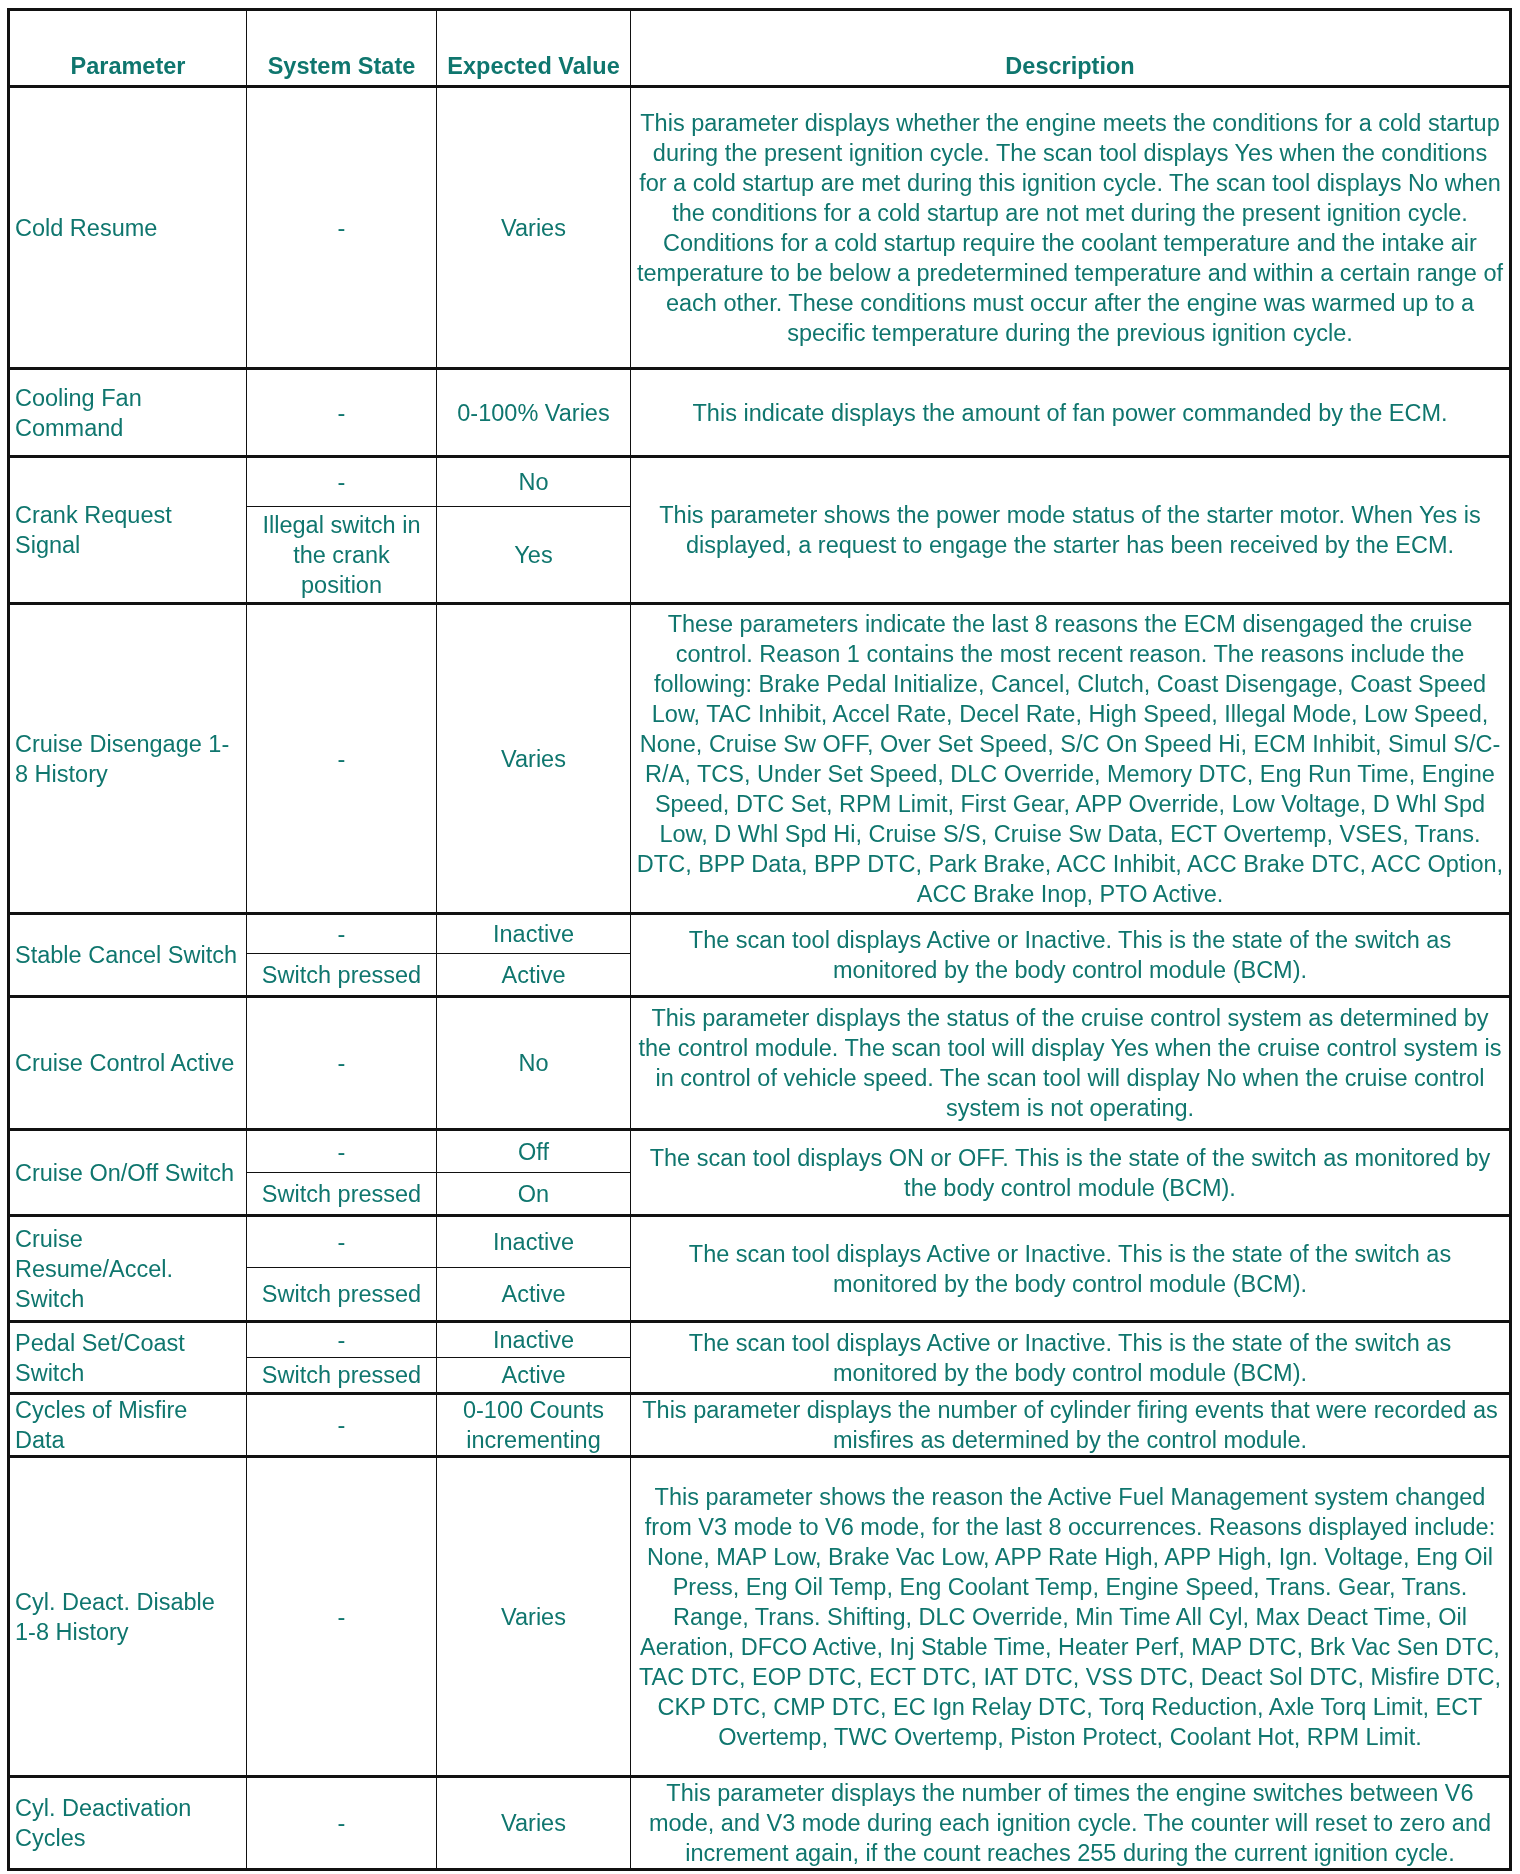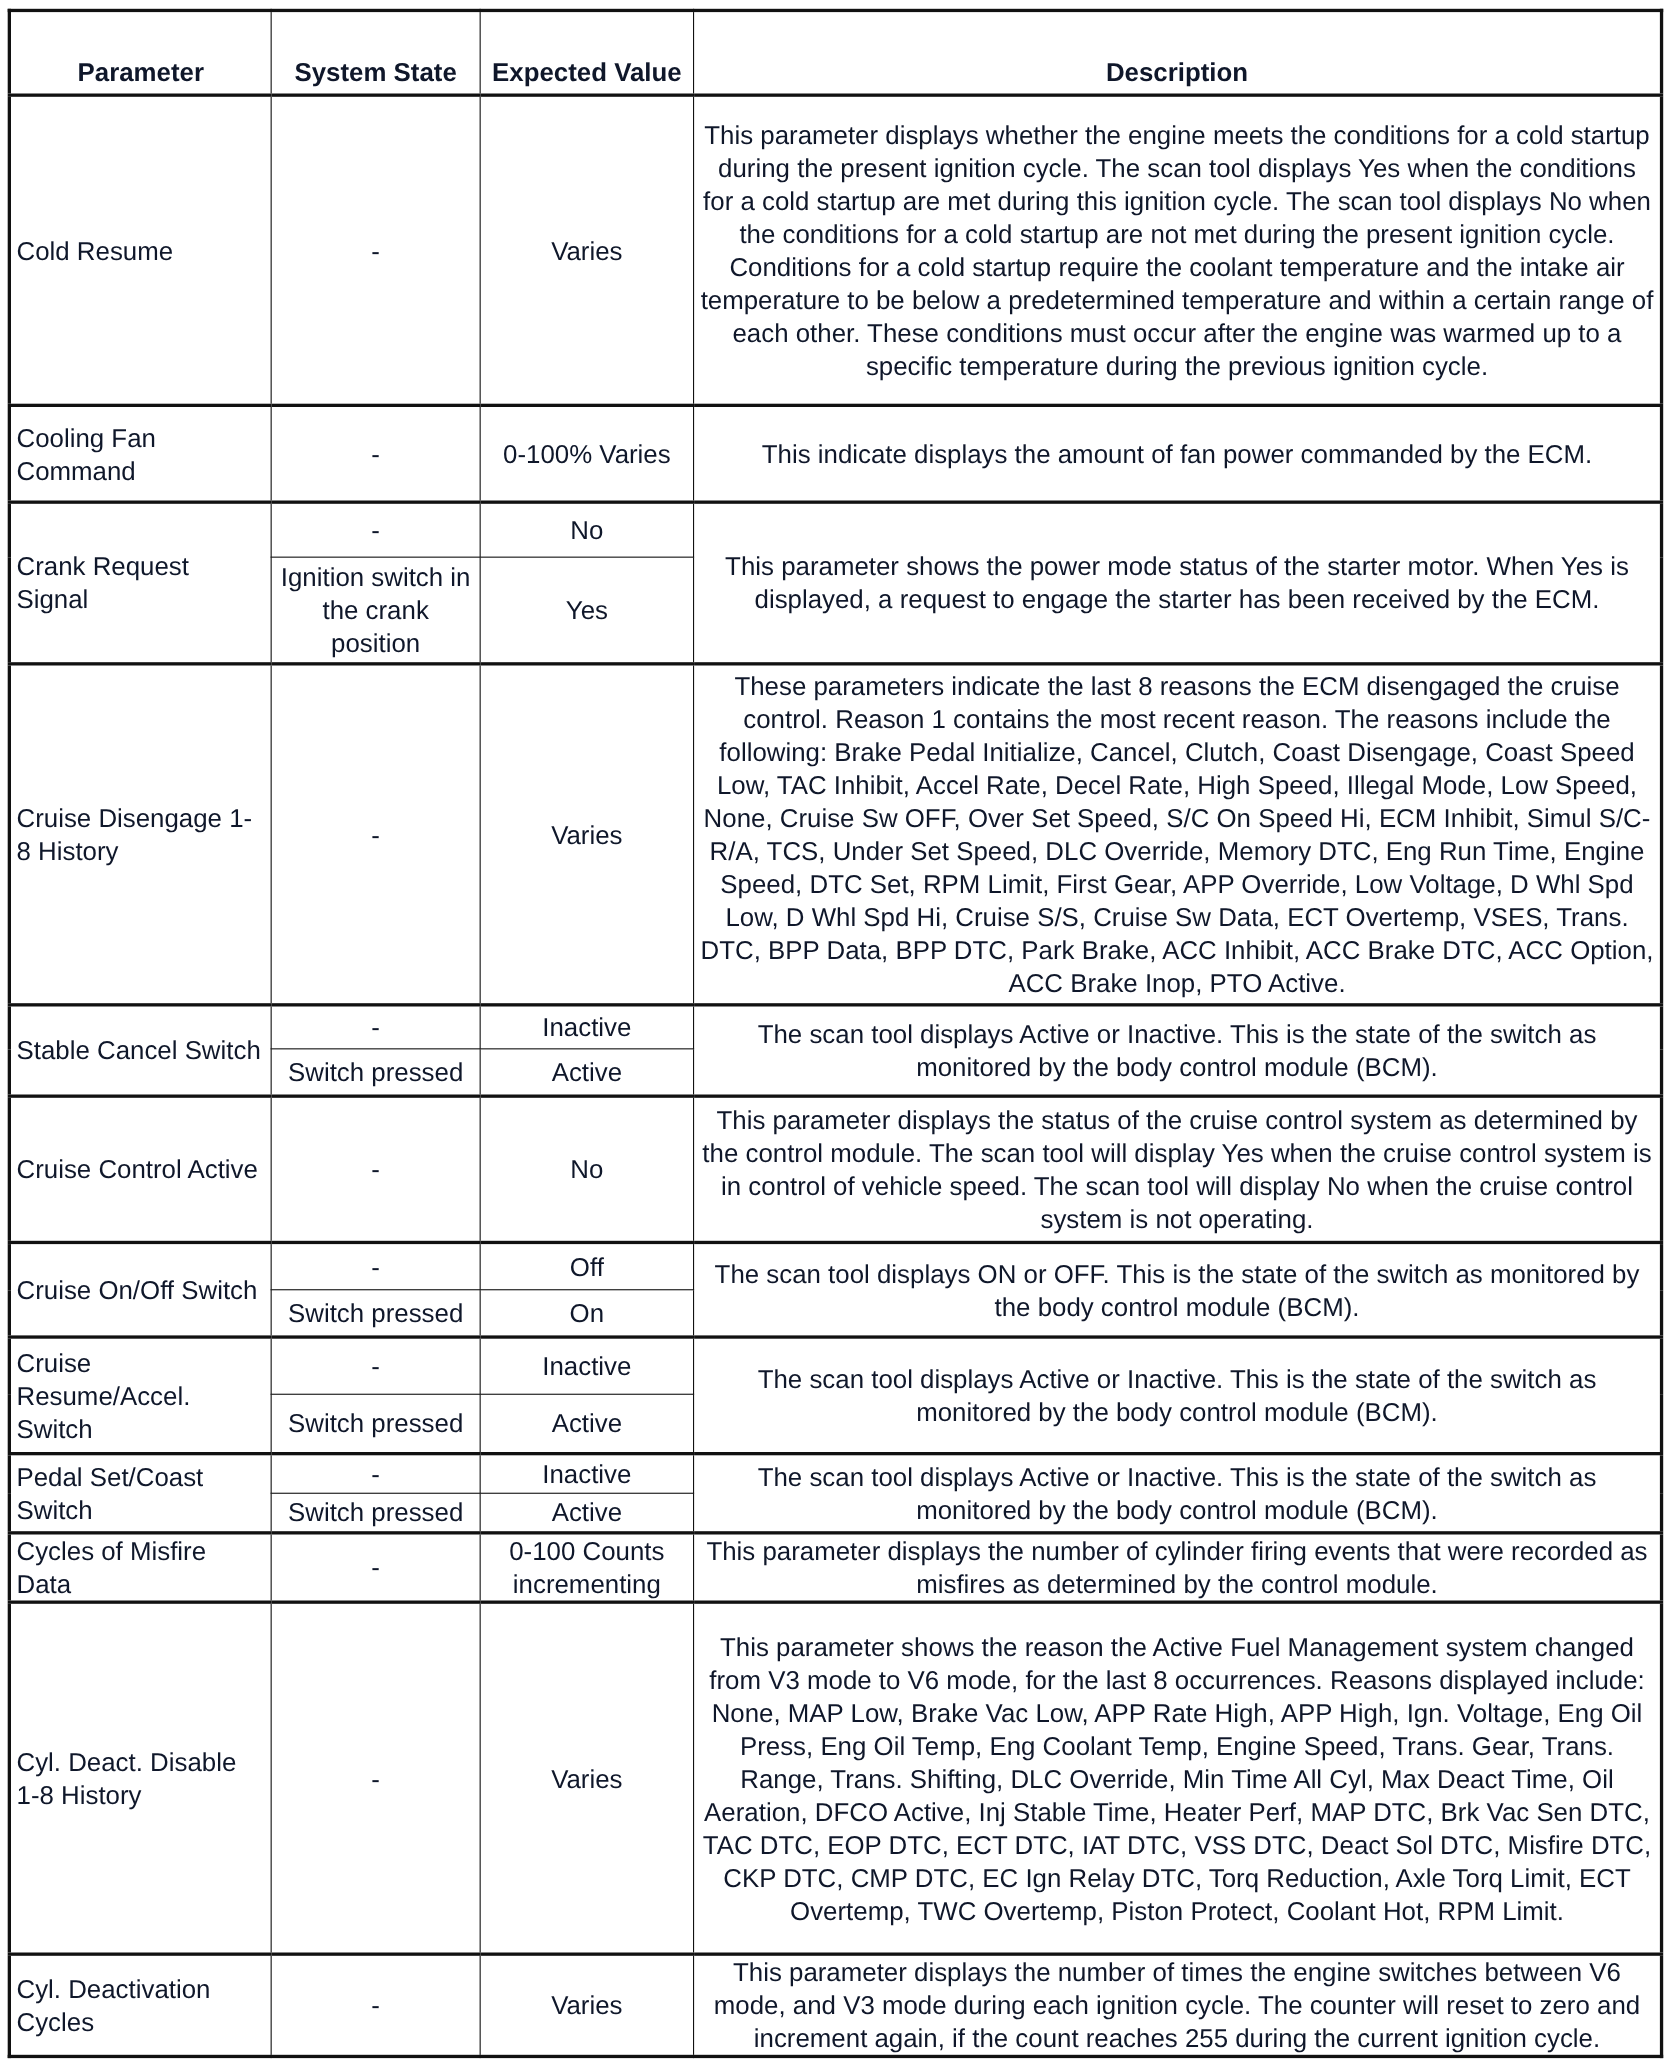--- a/index.html
+++ b/index.html
@@ -4,21 +4,21 @@
 <style>
   html, body { margin: 0; padding: 0; background: #ffffff; }
   body { width: 1520px; height: 1874px; overflow: hidden; }
   table.spec {
     position: absolute; left: 7px; top: 8px;
     width: 1505px;
     border-collapse: collapse;
     font-family: "Liberation Sans", sans-serif;
     font-size: 23.5px;
     line-height: 30px;
-    color: #0f172a;
+    color: #0f766e;
     border: 3px solid #111111;
     table-layout: fixed;
   }
   table.spec th, table.spec td {
     border: 1.6px solid #111111;
     padding: 0 5px;
     vertical-align: middle;
   }
   table.spec th {
     font-weight: bold;
@@ -68,21 +68,21 @@
         <td class="value">0-100% Varies</td>
         <td class="desc" rowspan="1">This indicate displays the amount of fan power commanded by the ECM.</td>
       </tr>
       <tr class="row-start" style="height: 50px;">
         <td class="param" rowspan="2">Crank Request Signal</td>
         <td class="state">-</td>
         <td class="value">No</td>
         <td class="desc" rowspan="2">This parameter shows the power mode status of the starter motor. When Yes is displayed, a request to engage the starter has been received by the ECM.</td>
       </tr>
       <tr style="height: 97px;">
-        <td class="state">Ignition switch in the crank position</td>
+        <td class="state">Illegal switch in the crank position</td>
         <td class="value">Yes</td>
       </tr>
       <tr class="row-start" style="height: 310px;">
         <td class="param" rowspan="1">Cruise Disengage 1-8 History</td>
         <td class="state">-</td>
         <td class="value">Varies</td>
         <td class="desc" rowspan="1">These parameters indicate the last 8 reasons the ECM disengaged the cruise control. Reason 1 contains the most recent reason. The reasons include the following: Brake Pedal Initialize, Cancel, Clutch, Coast Disengage, Coast Speed Low, TAC Inhibit, Accel Rate, Decel Rate, High Speed, Illegal Mode, Low Speed, None, Cruise Sw OFF, Over Set Speed, S/C On Speed Hi, ECM Inhibit, Simul S/C-R/A, TCS, Under Set Speed, DLC Override, Memory DTC, Eng Run Time, Engine Speed, DTC Set, RPM Limit, First Gear, APP Override, Low Voltage, D Whl Spd Low, D Whl Spd Hi, Cruise S/S, Cruise Sw Data, ECT Overtemp, VSES, Trans. DTC, BPP Data, BPP DTC, Park Brake, ACC Inhibit, ACC Brake DTC, ACC Option, ACC Brake Inop, PTO Active.</td>
       </tr>
       <tr class="row-start" style="height: 40px;">
         <td class="param" rowspan="2">Stable Cancel Switch</td>

